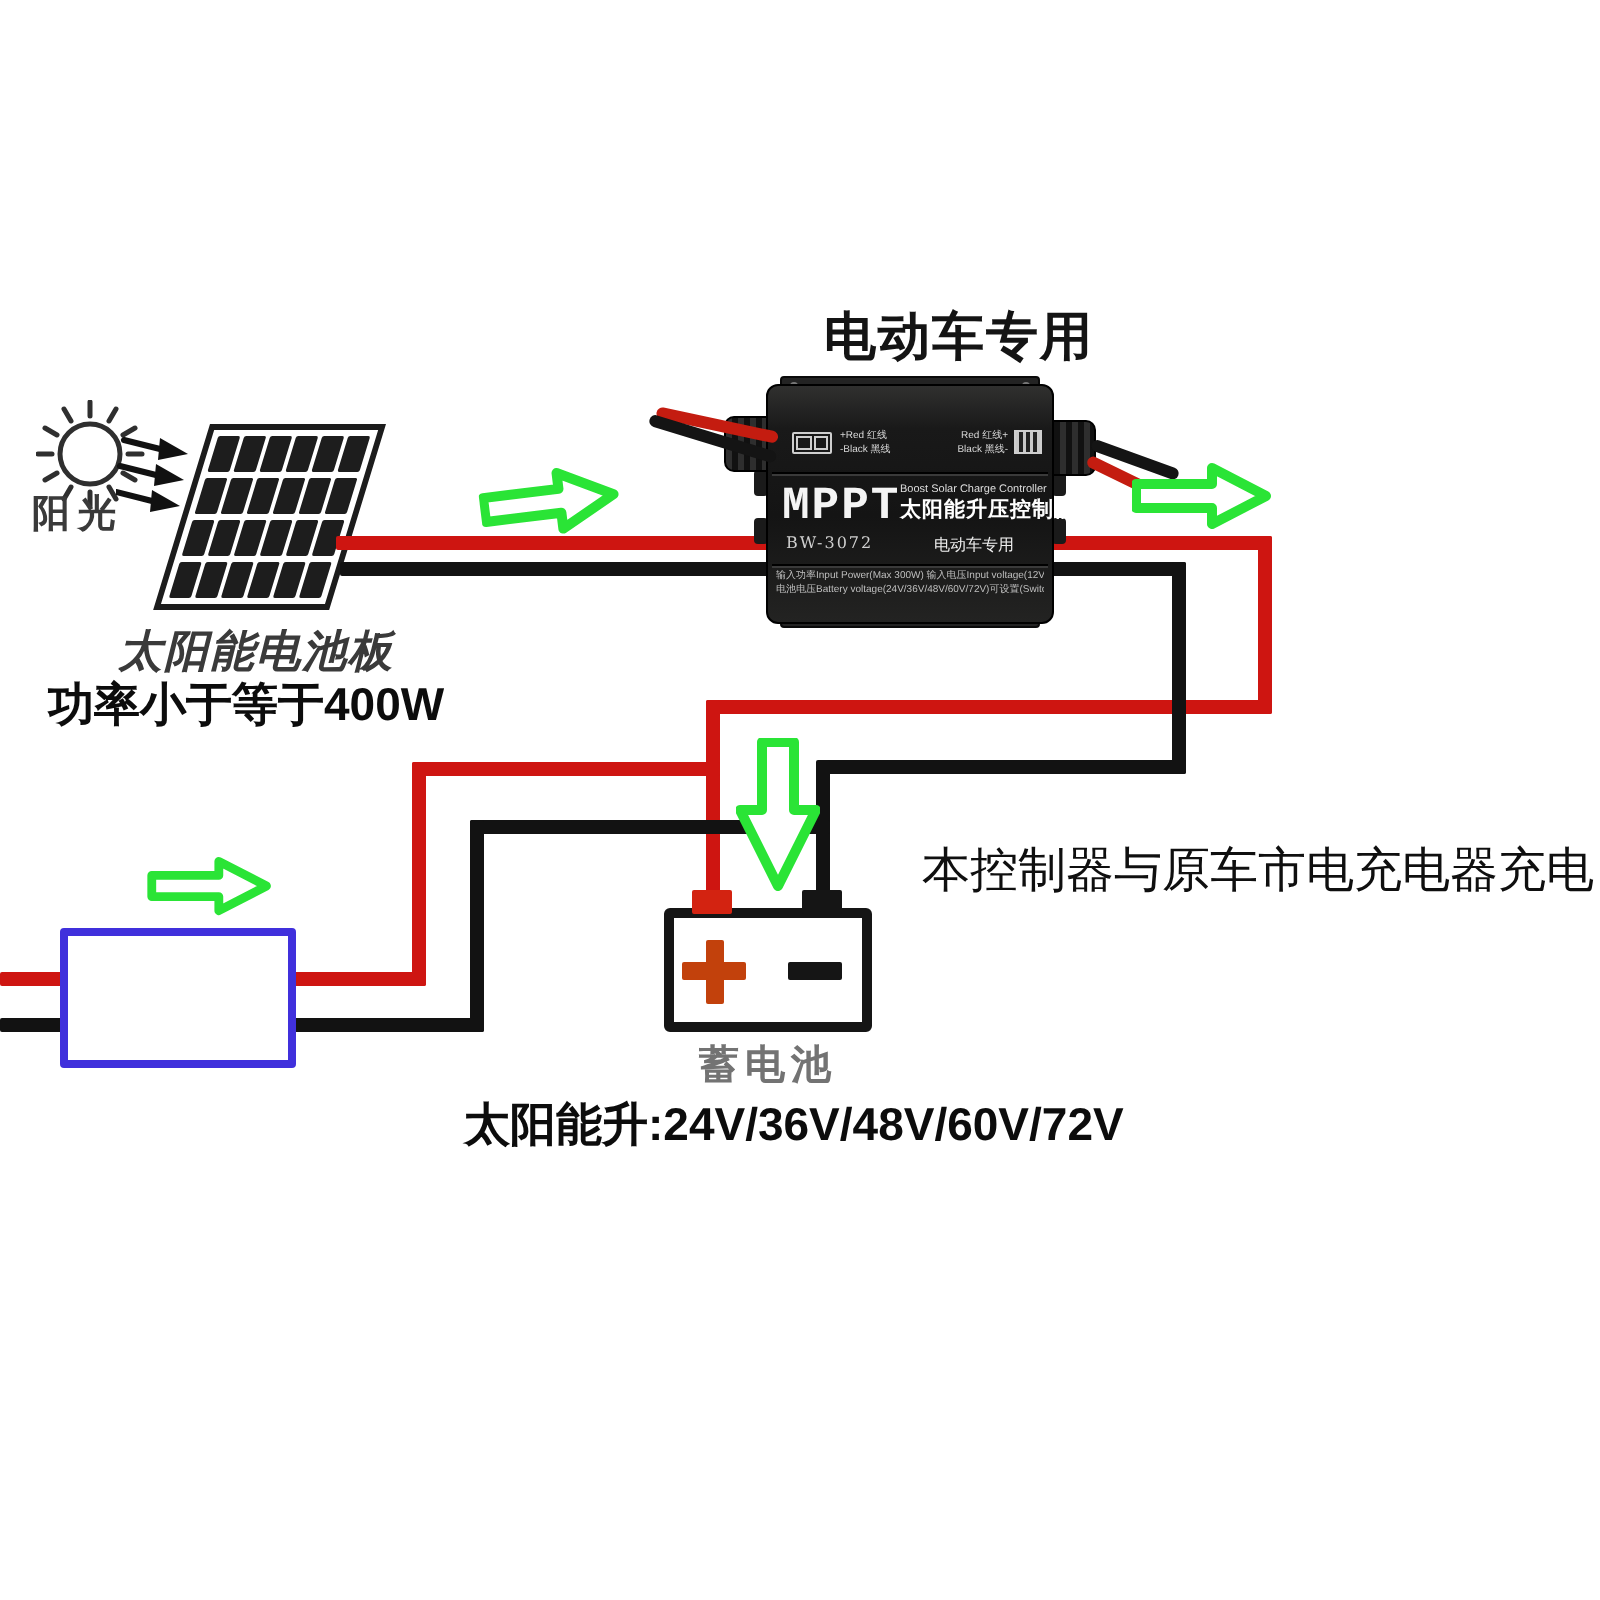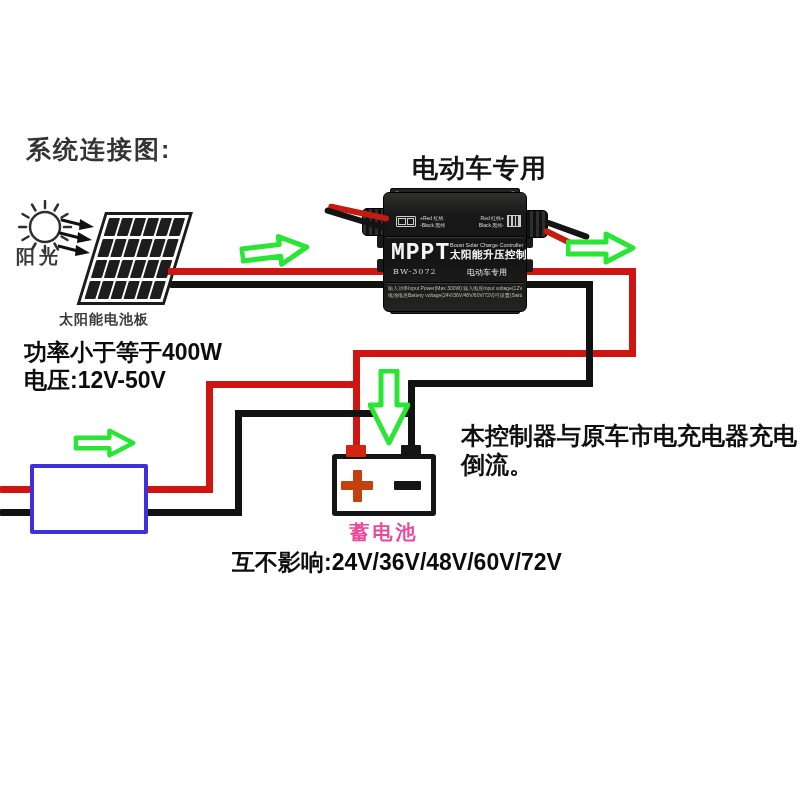--- a/index.html
+++ b/index.html
@@ -3,21 +3,21 @@
 <meta charset="utf-8">
 <style>
   html,body{margin:0;padding:0;background:#fff;}
   #canvas{position:relative;width:800px;height:800px;background:#fff;overflow:hidden;
           font-family:"Liberation Sans","DejaVu Sans",sans-serif;}
   .abs{position:absolute;}
   
   .t-title{font-size:25px;font-weight:600;color:#333;letter-spacing:2px;}
   .t-heading{font-size:26px;font-weight:700;color:#141414;line-height:26px;letter-spacing:1px;}
   .t-big{font-size:23px;font-weight:700;color:#0c0c0c;}
-  .t-para{font-size:24px;font-weight:700;color:#0f0f0f;line-height:29px;white-space:nowrap;}
+  .t-para{font-size:24px;font-weight:400;color:#0f0f0f;line-height:29px;white-space:nowrap;}
   .t-label{font-weight:600;color:#3a3a3a;}
   
   .wire{position:absolute;z-index:2;border-radius:1px;}
   .wire.red{background:#ce1511;}
   .wire.black{background:#121212;}
   
   #panel{left:105px;top:212px;width:88px;height:93px;transform:skewX(-17deg);
          transform-origin:top left;background:#fff;border:3px solid #1c1c1c;
          box-sizing:border-box;padding:3px;z-index:1;}
   #panel .cells{display:grid;width:100%;height:100%;grid-template-columns:repeat(6,1fr);
@@ -72,21 +72,20 @@
   #sun circle{stroke:#2f2f2f;stroke-width:2.5;fill:#fff;}
   #sun-arrows line{stroke:#111;stroke-width:3;stroke-linecap:round;}
   #sun-arrows polygon{fill:#111;}
   .txt{position:absolute;z-index:7;white-space:nowrap;}
 </style>
 </head>
 <body>
 
 <div id="canvas">
 
-  <div class="txt t-title" style="left:26px;top:133px;">系统连接图:</div>
 
   <div class="txt t-heading" style="left:412px;top:155px;">电动车专用</div>
 
   <svg id="sun" class="abs" style="left:18px;top:200px;" width="60" height="60">
     <circle cx="27" cy="27" r="15"></circle>
     <line x1="46" y1="27" x2="53" y2="27"></line>
       <line x1="43.5" y1="36.5" x2="49.5" y2="40"></line>
     <line x1="36.5" y1="43.5" x2="40" y2="49.5"></line>
       <line x1="27" y1="46" x2="27" y2="53"></line>
     <line x1="17.5" y1="43.5" x2="14" y2="49.5"></line>
@@ -129,23 +128,22 @@
         <div></div>
         <div></div>
         <div></div>
         <div></div>
         <div></div>
         <div></div>
         <div></div>
         <div></div>
       </div>
   </div>
-  <div class="txt t-label" style="left:59px;top:311px;font-size:14px;letter-spacing:1px;">太阳能电池板</div>
+  <div class="txt t-label" style="left:59px;top:311px;font-size:22px;letter-spacing:1px;font-style:italic;">太阳能电池板</div>
   <div class="txt t-big" style="left:24px;top:337px;">功率小于等于400W</div>
-  <div class="txt t-big" style="left:24px;top:365px;">电压:12V-50V</div>
 
   <div class="wire red" style="left:168px;top:268px;width:468px;height:7px;"></div>
   <div class="wire red" style="left:629px;top:268px;width:7px;height:89px;"></div>
   <div class="wire red" style="left:353px;top:350px;width:283px;height:7px;"></div>
   <div class="wire red" style="left:353px;top:350px;width:7px;height:103px;"></div>
   <div class="wire red" style="left:206px;top:381px;width:154px;height:7px;"></div>
   <div class="wire red" style="left:206px;top:381px;width:7px;height:112px;"></div>
   <div class="wire red" style="left:145px;top:486px;width:68px;height:7px;"></div>
   <div class="wire red" style="left:0px;top:486px;width:35px;height:7px;"></div>
 
@@ -209,28 +207,27 @@
       <div>电池电压Battery voltage(24V/36V/48V/60V/72V)可设置(Switching)</div>
     </div>
   </div>
 
   <div class="terminal" style="left:346px;top:445px;background:#d32311;"></div>
   <div class="terminal" style="left:401px;top:445px;background:#151515;"></div>
   <div id="battery" class="abs"></div>
   <div class="bar" style="left:341px;top:481px;width:32px;height:9px;background:#c2410c;"></div>
   <div class="bar" style="left:352.5px;top:469.5px;width:9px;height:32px;background:#c2410c;"></div>
   <div class="bar" style="left:394px;top:481px;width:27px;height:9px;background:#151515;"></div>
-  <div class="txt t-label" style="left:332px;top:519px;width:104px;text-align:center;font-size:20px;letter-spacing:3px;color:#ec4899;">蓄电池</div>
-  <div class="txt t-big" style="left:232px;top:547px;">互不影响:24V/36V/48V/60V/72V</div>
+  <div class="txt t-label" style="left:332px;top:519px;width:104px;text-align:center;font-size:20px;letter-spacing:3px;color:#737373;">蓄电池</div>
+  <div class="txt t-big" style="left:232px;top:547px;">太阳能升:24V/36V/48V/60V/72V</div>
 
   <div id="mains" class="abs"></div>
 
   <div class="txt t-para" style="left:461px;top:421px;">
     <div>本控制器与原车市电充电器充电</div>
-    <div>倒流。</div>
   </div>
 
   <svg class="garrow" style="left:240px;top:234px;transform:rotate(-7deg);" width="70" height="34" viewBox="0 0 70 34">
     <polygon points="2,11 40,11 40,3 67,17 40,31 40,23 2,23"></polygon>
   </svg>
   <svg class="garrow" style="left:566px;top:231px;" width="70" height="34" viewBox="0 0 70 34">
     <polygon points="2,11 40,11 40,3 67,17 40,31 40,23 2,23"></polygon>
   </svg>
   <svg class="garrow" style="left:72px;top:428px;" width="66" height="30" viewBox="0 0 70 34">
     <polygon points="2,11 40,11 40,3 67,17 40,31 40,23 2,23"></polygon>

